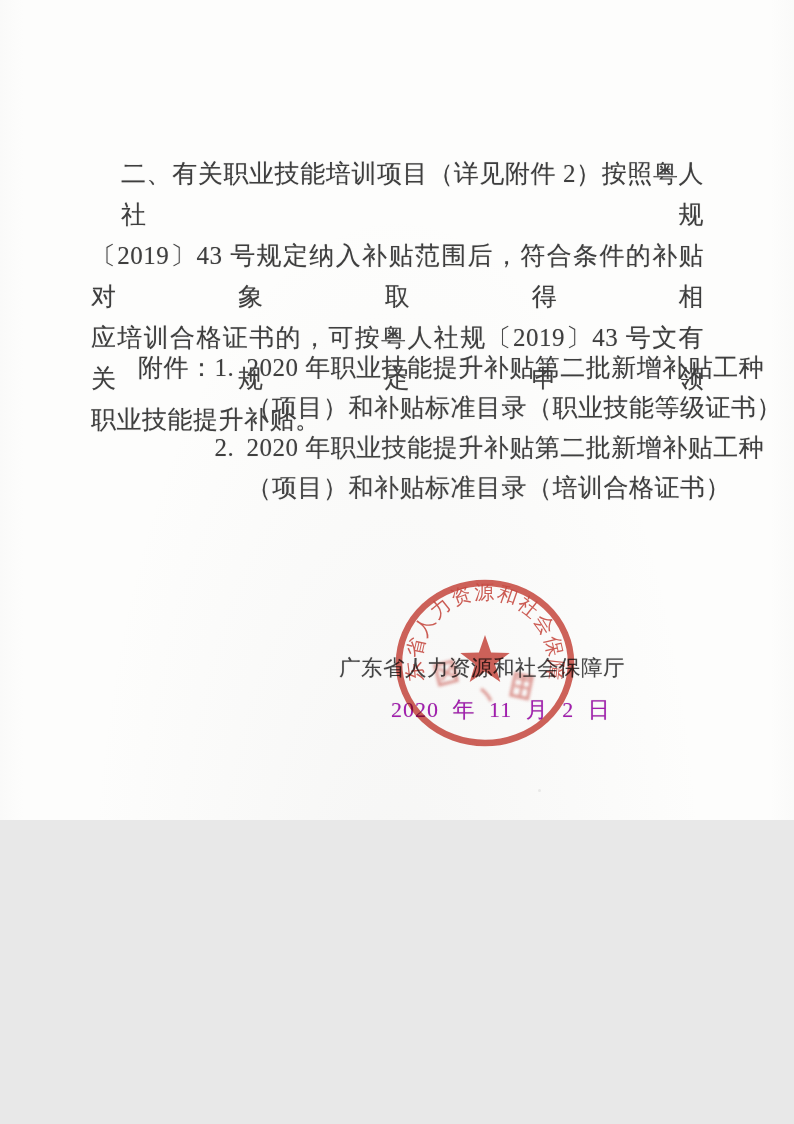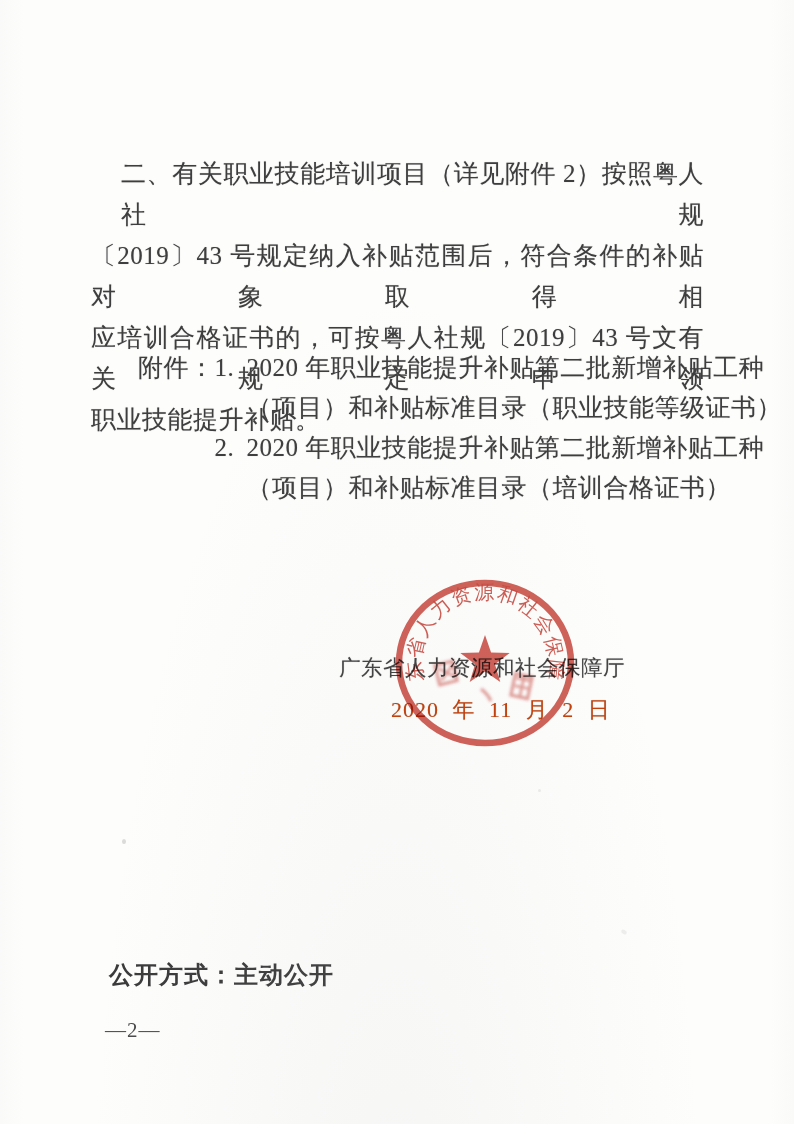--- a/index.html
+++ b/index.html
@@ -1,18 +1,18 @@
 <!DOCTYPE html>
 <html><head>
 <meta charset="utf-8">
 <style>
   html,body{margin:0;padding:0;background:#e8e8e8;}
   .page{
     position:relative;
-    width:794px;height:1124px;
+    width:794px;height:820px;
     margin:0 auto;
     background:#fdfdfc;
     overflow:hidden;
     font-family:"Liberation Serif","DejaVu Serif",serif;
     color:#3e3e3e;
   }
   
   .page::after{
     content:"";position:absolute;inset:0;pointer-events:none;
     background:
@@ -47,21 +47,21 @@
   .signature{
     position:absolute;left:339px;top:658px;
     font-size:21.5px;line-height:21.5px;
     letter-spacing:.5px;color:#444;
     text-shadow:0 0 1px rgba(62,62,62,.3);
     z-index:2;
   }
   .sign-date{
     position:absolute;left:391px;top:699px;
     font-size:22px;line-height:22px;
-    letter-spacing:1px;word-spacing:7px;color:#c2410c;
+    letter-spacing:1px;word-spacing:7px;color:#a21caf;
     text-shadow:0 0 1px rgba(62,62,62,.3);
     z-index:2;
   }
 
   .seal{
     position:absolute;left:385px;top:571px;
     width:200px;height:190px;
     z-index:3;
     mix-blend-mode:multiply;
     opacity:.92;

